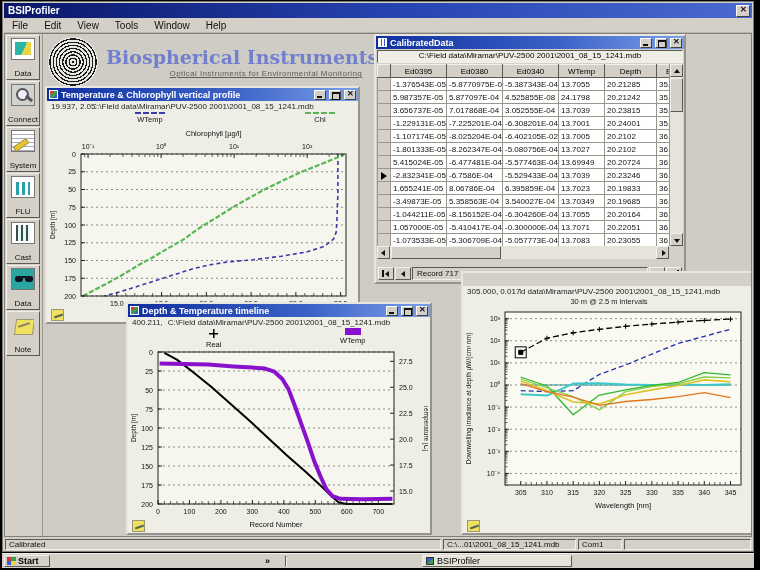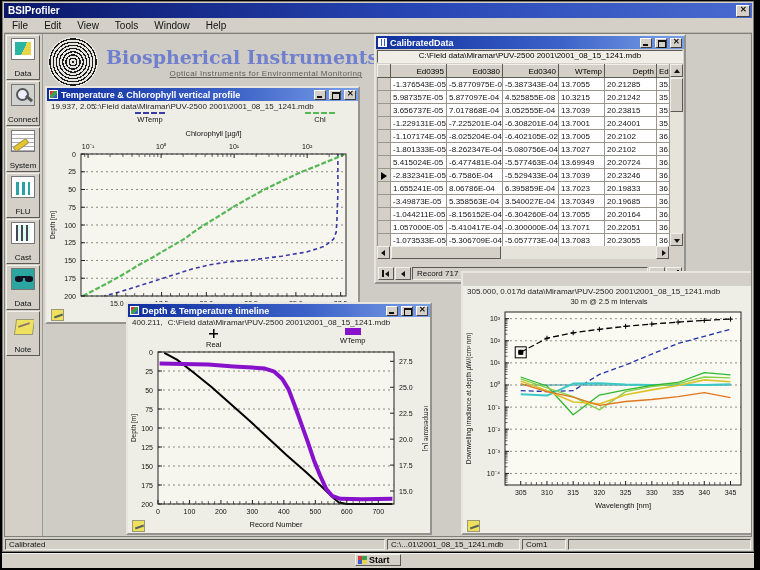--- a/index.html
+++ b/index.html
@@ -85,21 +85,21 @@
     linear-gradient(var(--c),var(--c)) center/1.5px 7px no-repeat;}
   svg{display:block;}
   .notebadge{position:absolute;left:4px;bottom:1px;width:13px;height:12px;background:#f0e060;border:1px solid #997;}
   .notebadge::after{content:"";position:absolute;left:2px;top:5px;width:9px;height:2px;background:#565;transform:rotate(-20deg);}
   
   .tpath{height:13px;margin:1px;background:#efeee6;font-size:8px;text-align:center;white-space:nowrap;overflow:hidden;
     border:1px solid;border-color:#5a5a55 #f2f0ea #f2f0ea #5a5a55;}
   .grid-wrap{position:absolute;left:1px;right:15px;top:15px;height:182px;overflow:hidden;background:#fff;}
   table.grid{border-collapse:collapse;table-layout:fixed;width:100%;font-size:8px;}
   table.grid th{background:#d4d0c8;border:1px solid;border-color:#f2f0ea #5a5a55 #5a5a55 #f2f0ea;
-    font-weight:normal;text-align:right;padding:0 2px;height:13px;overflow:hidden;white-space:nowrap;margin-top:15px;}
+    font-weight:normal;text-align:center;padding:0 9px;height:13px;overflow:hidden;white-space:nowrap;margin-top:15px;}
   table.grid td{border:1px solid #9a968e;padding:0 2px;height:13px;overflow:hidden;white-space:nowrap;background:#fff;color:#111;}
   table.grid td.sel{background:#d4d0c8;position:relative;}
   td.sel.cur::after{content:"";position:absolute;left:3px;top:3px;width:0;height:0;
     border:4px solid transparent;border-left:6px solid #000;}
   .vsb{position:absolute;right:1px;top:15px;width:14px;height:182px;background:#e6e3da;border-left:1px solid #9a968e;}
   .hsb{position:absolute;left:1px;right:15px;top:197px;height:13px;background:#e6e3da;}
   .sbtn{position:absolute;width:13px;height:13px;background:#d4d0c8;border:1px solid;
     border-color:#f2f0ea #5a5a55 #5a5a55 #f2f0ea;}
   .tri{position:absolute;width:0;height:0;border:3px solid transparent;}
   .tri.up{left:3px;top:4px;border-bottom:4px solid #111;border-top:none;}
@@ -110,21 +110,21 @@
   .recnav{position:absolute;left:1px;right:1px;bottom:1px;height:15px;background:#d4d0c8;display:flex;align-items:center;gap:1px;padding:1px;}
   .rnb{width:16px;height:13px;background:#d4d0c8;border:1px solid;border-color:#f2f0ea #5a5a55 #5a5a55 #f2f0ea;position:relative;}
   .bar{position:absolute;width:2px;height:7px;background:#111;top:2px;}
   .rntext{flex:1;height:13px;border:1px solid;border-color:#5a5a55 #f2f0ea #f2f0ea #5a5a55;
     font-size:8px;padding:1px 4px;color:#111;background:#d4d0c8;white-space:nowrap;}
   
   .status{position:absolute;left:1px;right:1px;bottom:0;height:13px;background:#d4d0c8;display:flex;gap:2px;padding:1px;}
   .scell{border:1px solid;border-color:#5a5a55 #f2f0ea #f2f0ea #5a5a55;font-size:8px;padding:0 3px;color:#111;
     white-space:nowrap;overflow:hidden;}
   .taskbar{position:absolute;left:2px;top:553px;width:752px;height:15px;background:#d4d0c8;
-    border-top:1px solid #f2f0ea;display:flex;align-items:center;gap:9px;padding:0 2px;flex-direction:column;}
+    border-top:1px solid #f2f0ea;display:flex;align-items:center;gap:15px;padding:0 2px;}
   .startbtn{width:46px;height:12px;display:flex;align-items:center;gap:2px;font-size:9px;font-weight:bold;padding:0 2px;}
   .flag{width:9px;height:8px;background:
     linear-gradient(90deg,#d43c3c 50%,#3ca04a 50%) top/9px 4px no-repeat,
     linear-gradient(90deg,#3c5ad4 50%,#e8d44a 50%) bottom/9px 4px no-repeat;}
   .ovf{font-size:9px;font-weight:bold;margin-left:200px;}
   .tdiv{width:2px;height:11px;border:1px solid;border-color:#5a5a55 #f2f0ea #f2f0ea #5a5a55;}
   .taskbtn{margin-left:120px;width:150px;height:12px;display:flex;align-items:center;gap:3px;
     font-size:9px;background:#e6e3da;padding:0 3px;}
   .tico{width:8px;height:8px;background:linear-gradient(135deg,#3c5ad4 50%,#3ca04a 50%);border:1px solid #333;}
 </style>
@@ -354,21 +354,21 @@
                     <td>-5.387343E-04</td>
                     <td>13.7055</td>
                     <td>20.21285</td>
                     <td>35.</td>
                   </tr>
                   <tr>
                     <td class="sel"></td>
                     <td>5.987357E-05</td>
                     <td>5.877097E-04</td>
                     <td>4.525855E-08</td>
-                    <td>10.3215</td>
+                    <td>24.1798</td>
                     <td>20.21242</td>
                     <td>35.</td>
                   </tr>
                   <tr>
                     <td class="sel"></td>
                     <td>3.656737E-05</td>
                     <td>7.017868E-04</td>
                     <td>3.052555E-04</td>
                     <td>13.7039</td>
                     <td>20.23815</td>
@@ -793,21 +793,21 @@
               <line x1="42" x2="44.5" y1="13.668064276223191" y2="13.668064276223191" stroke="#222" stroke-width="0.7"></line>
               <text x="8" y="92.5" text-anchor="middle" font-size="6.5" fill="#111" transform="rotate(-90 8 92.5)">Downwelling irradiance at depth µW/(cm² nm)</text>
             </svg>
           <div class="notebadge"></div>
         </div>
       </div>
     </div>
   </div>
 
   <div class="status">
-    <span class="scell" style="width:380px;">Calibrated</span>
+    <span class="scell" style="width:436px;">Calibrated</span>
     <span class="scell" style="width:133px;">C:\...01\2001_08_15_1241.mdb</span>
     <span class="scell" style="width:44px;">Com1</span>
     <span class="scell" style="flex:1;"></span>
   </div>
 </div>
 
 <div class="taskbar">
   <div class="startbtn raised">
     <span class="flag"></span>
     <span>Start</span>

